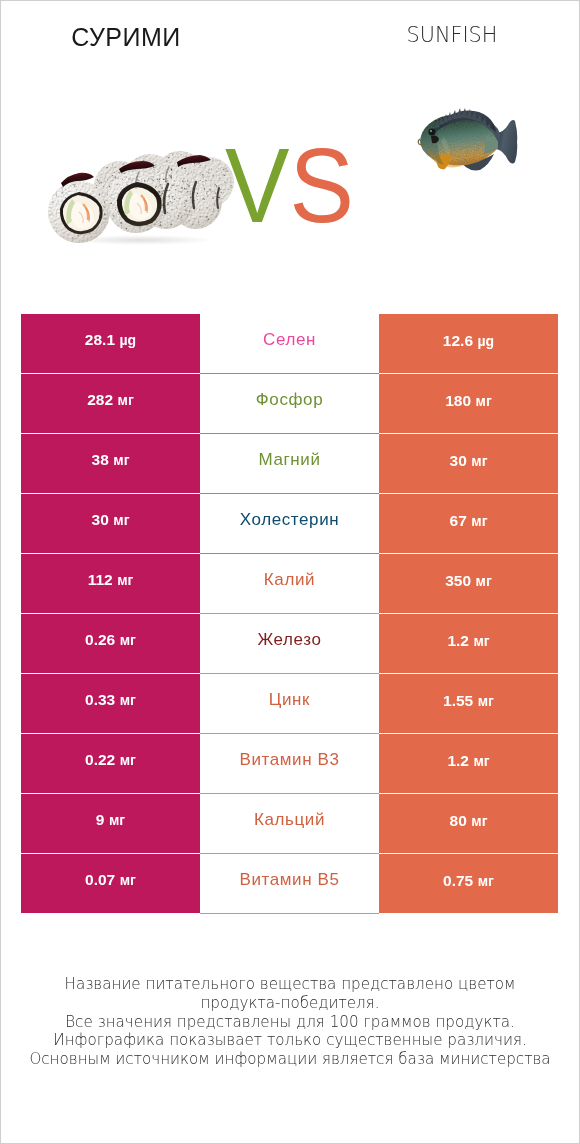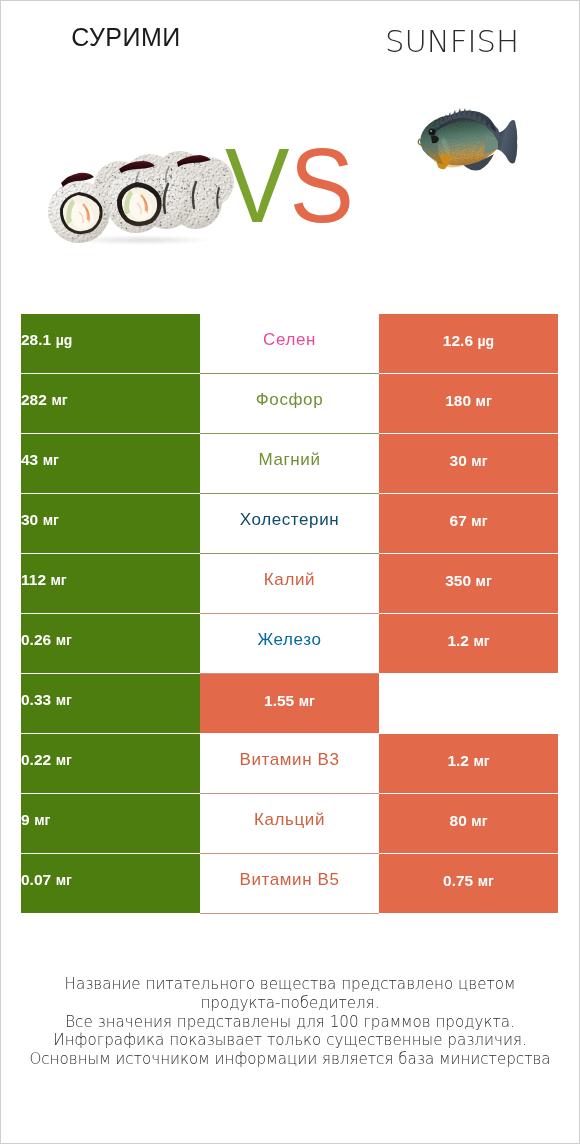--- a/index.html
+++ b/index.html
@@ -1,28 +1,28 @@
 <!DOCTYPE html>
 <html><head>
 <meta charset="utf-8">
 <style>
   html,body{margin:0;padding:0;background:#fff;}
   body{width:580px;height:1144px;font-family:"Liberation Sans",sans-serif;}
   .page{position:relative;width:580px;height:1144px;overflow:hidden;background:#fff;}
   .frame{position:absolute;left:0;top:0;width:580px;height:1144px;box-sizing:border-box;border:1px solid #cfcfcf;pointer-events:none;}
   .t-left{position:absolute;left:0;top:23px;width:252px;text-align:center;font-size:25px;color:#1a1a1a;letter-spacing:.5px;}
-  .t-right{position:absolute;left:452px;top:23px;font-family:"DejaVu Sans",sans-serif;font-size:31px;color:#2b2b2b;font-weight:200;letter-spacing:0px;transform:translateX(-50%) scaleX(0.99);}
+  .t-right{position:absolute;left:452px;top:23px;font-family:"DejaVu Sans",sans-serif;font-size:21px;color:#2b2b2b;font-weight:200;letter-spacing:0px;transform:translateX(-50%) scaleX(0.99);}
   .vs{position:absolute;left:225px;top:150px;font-size:105px;font-weight:400;line-height:72px;letter-spacing:0px;transform:scaleX(0.92);transform-origin:left top;}
   .vs .v{color:#79a22e;}
   .vs .s{color:#e2694a;}
   .sushi{position:absolute;left:46px;top:150px;}
   .fish{position:absolute;left:416px;top:103px;}
   .table{position:absolute;left:21px;top:313.5px;width:538px;}
   .row{display:flex;height:60px;}
-  .cell-l{width:179px;height:59px;display:flex;align-items:center;justify-content:flex-start;background:#4d7c0f;color:#fff;font-size:15.5px;font-weight:700;line-height:1;padding-bottom:7px;box-sizing:border-box;}
+  .cell-l{width:179px;height:59px;display:flex;align-items:center;justify-content:center;background:#be185d;color:#fff;font-size:15.5px;font-weight:700;line-height:1;padding-bottom:7px;box-sizing:border-box;}
   .cell-c{width:179px;display:flex;align-items:center;justify-content:center;background:#fff;font-size:17px;font-weight:400;letter-spacing:0.6px;line-height:1;padding-bottom:7px;box-sizing:border-box;border-bottom:1px solid #8a9a5a;}
   .cell-r{width:179px;height:59px;display:flex;align-items:center;justify-content:center;background:#e2694a;color:#fff;font-size:15.5px;font-weight:700;line-height:1;padding-bottom:5px;box-sizing:border-box;}
   .num{font-size:15.5px;}
   .unit{font-size:14px;margin-left:4.5px;}
   .foot{position:absolute;left:0;top:975px;width:580px;text-align:center;font-family:"DejaVu Sans",sans-serif;font-weight:300;font-size:15.15px;color:#2f2f2f;line-height:18.8px;}
 </style>
 </head>
 <body>
 
 <div class="page">
@@ -601,21 +601,21 @@
           <span class="unit">мг</span>
         </div>
         <div class="cell-c" style="color: rgb(111, 145, 51); border-bottom-color: rgb(138, 154, 90);">Фосфор</div>
         <div class="cell-r">
           <span class="num">180</span>
           <span class="unit">мг</span>
         </div>
       </div>
       <div class="row">
         <div class="cell-l">
-          <span class="num">43</span>
+          <span class="num">38</span>
           <span class="unit">мг</span>
         </div>
         <div class="cell-c" style="color: rgb(111, 145, 51); border-bottom-color: rgb(138, 154, 90);">Магний</div>
         <div class="cell-r">
           <span class="num">30</span>
           <span class="unit">мг</span>
         </div>
       </div>
       <div class="row">
         <div class="cell-l">
@@ -637,31 +637,32 @@
         <div class="cell-r">
           <span class="num">350</span>
           <span class="unit">мг</span>
         </div>
       </div>
       <div class="row">
         <div class="cell-l">
           <span class="num">0.26</span>
           <span class="unit">мг</span>
         </div>
-        <div class="cell-c" style="color: #0369a1; border-bottom-color: rgb(209, 147, 126);">Железо</div>
+        <div class="cell-c" style="color: #7f1d1d; border-bottom-color: rgb(209, 147, 126);">Железо</div>
         <div class="cell-r">
           <span class="num">1.2</span>
           <span class="unit">мг</span>
         </div>
       </div>
       <div class="row">
         <div class="cell-l">
           <span class="num">0.33</span>
           <span class="unit">мг</span>
         </div>
+        <div class="cell-c" style="color: rgb(208, 96, 63); border-bottom-color: rgb(209, 147, 126);">Цинк</div>
         <div class="cell-r">
           <span class="num">1.55</span>
           <span class="unit">мг</span>
         </div>
       </div>
       <div class="row">
         <div class="cell-l">
           <span class="num">0.22</span>
           <span class="unit">мг</span>
         </div>

